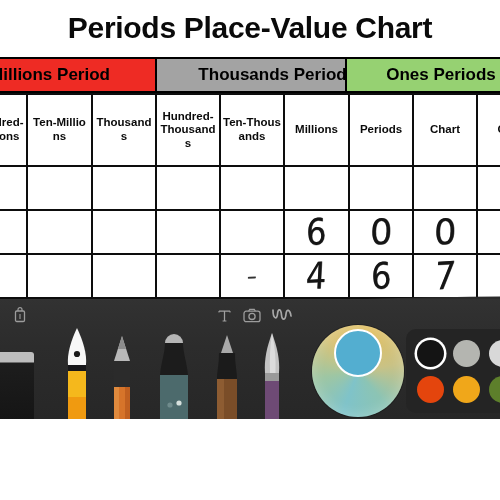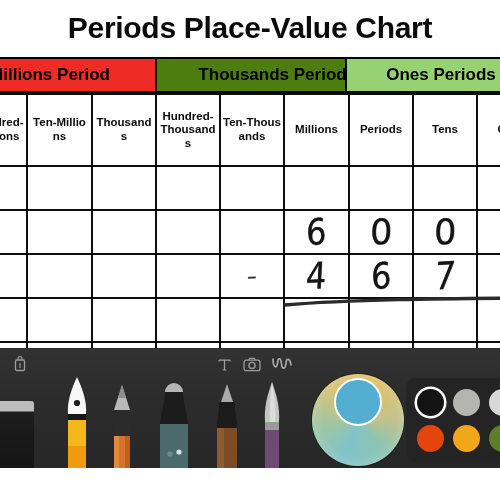--- a/index.html
+++ b/index.html
@@ -8,21 +8,21 @@
     width: 500px;
     height: 500px;
     overflow: hidden;
     background: #ffffff;
     font-family: "Liberation Sans", sans-serif;
   }
 
   #app {
     position: relative;
     width: 500px;
-    height: 468px;
+    height: 419px;
     background: #ffffff;
   }
 
   
   .title {
     position: absolute;
     left: 0;
     top: 0;
     width: 500px;
     height: 55px;
@@ -219,21 +219,21 @@
 <body>
 
 <div id="app">
 
   <div class="title">Periods Place-Value Chart</div>
 
   <div class="periods">
     <div class="period period-millions" id="pb0" style="background: rgb(238, 43, 36);">
         <span>Millions Period</span>
       </div>
-    <div class="period period-thousands" id="pb1" style="background: #4d7c0f; padding-left: 43px;">
+    <div class="period period-thousands" id="pb1" style="background: #a3a3a3; padding-left: 43px;">
         <span>Thousands Period</span>
       </div>
     <div class="period period-ones" id="pb2" style="background: rgb(150, 209, 114);">
         <span>Ones Periods</span>
       </div>
   </div>
 
   <div class="grid">
     <table>
       <colgroup>
@@ -249,21 +249,21 @@
       </colgroup>
       <thead>
         <tr>
           <th>Hundred-Millions</th>
           <th>Ten-Millions</th>
           <th>Thousands</th>
           <th>Hundred-Thousands</th>
           <th>Ten-Thousands</th>
           <th>Millions</th>
           <th>Periods</th>
-          <th>Tens</th>
+          <th>Chart</th>
           <th>Ones</th>
         </tr>
       </thead>
       <tbody id="grid-body">
           <tr>
             <td class="cell"></td>
             <td class="cell"></td>
             <td class="cell"></td>
             <td class="cell"></td>
             <td class="cell"></td>

